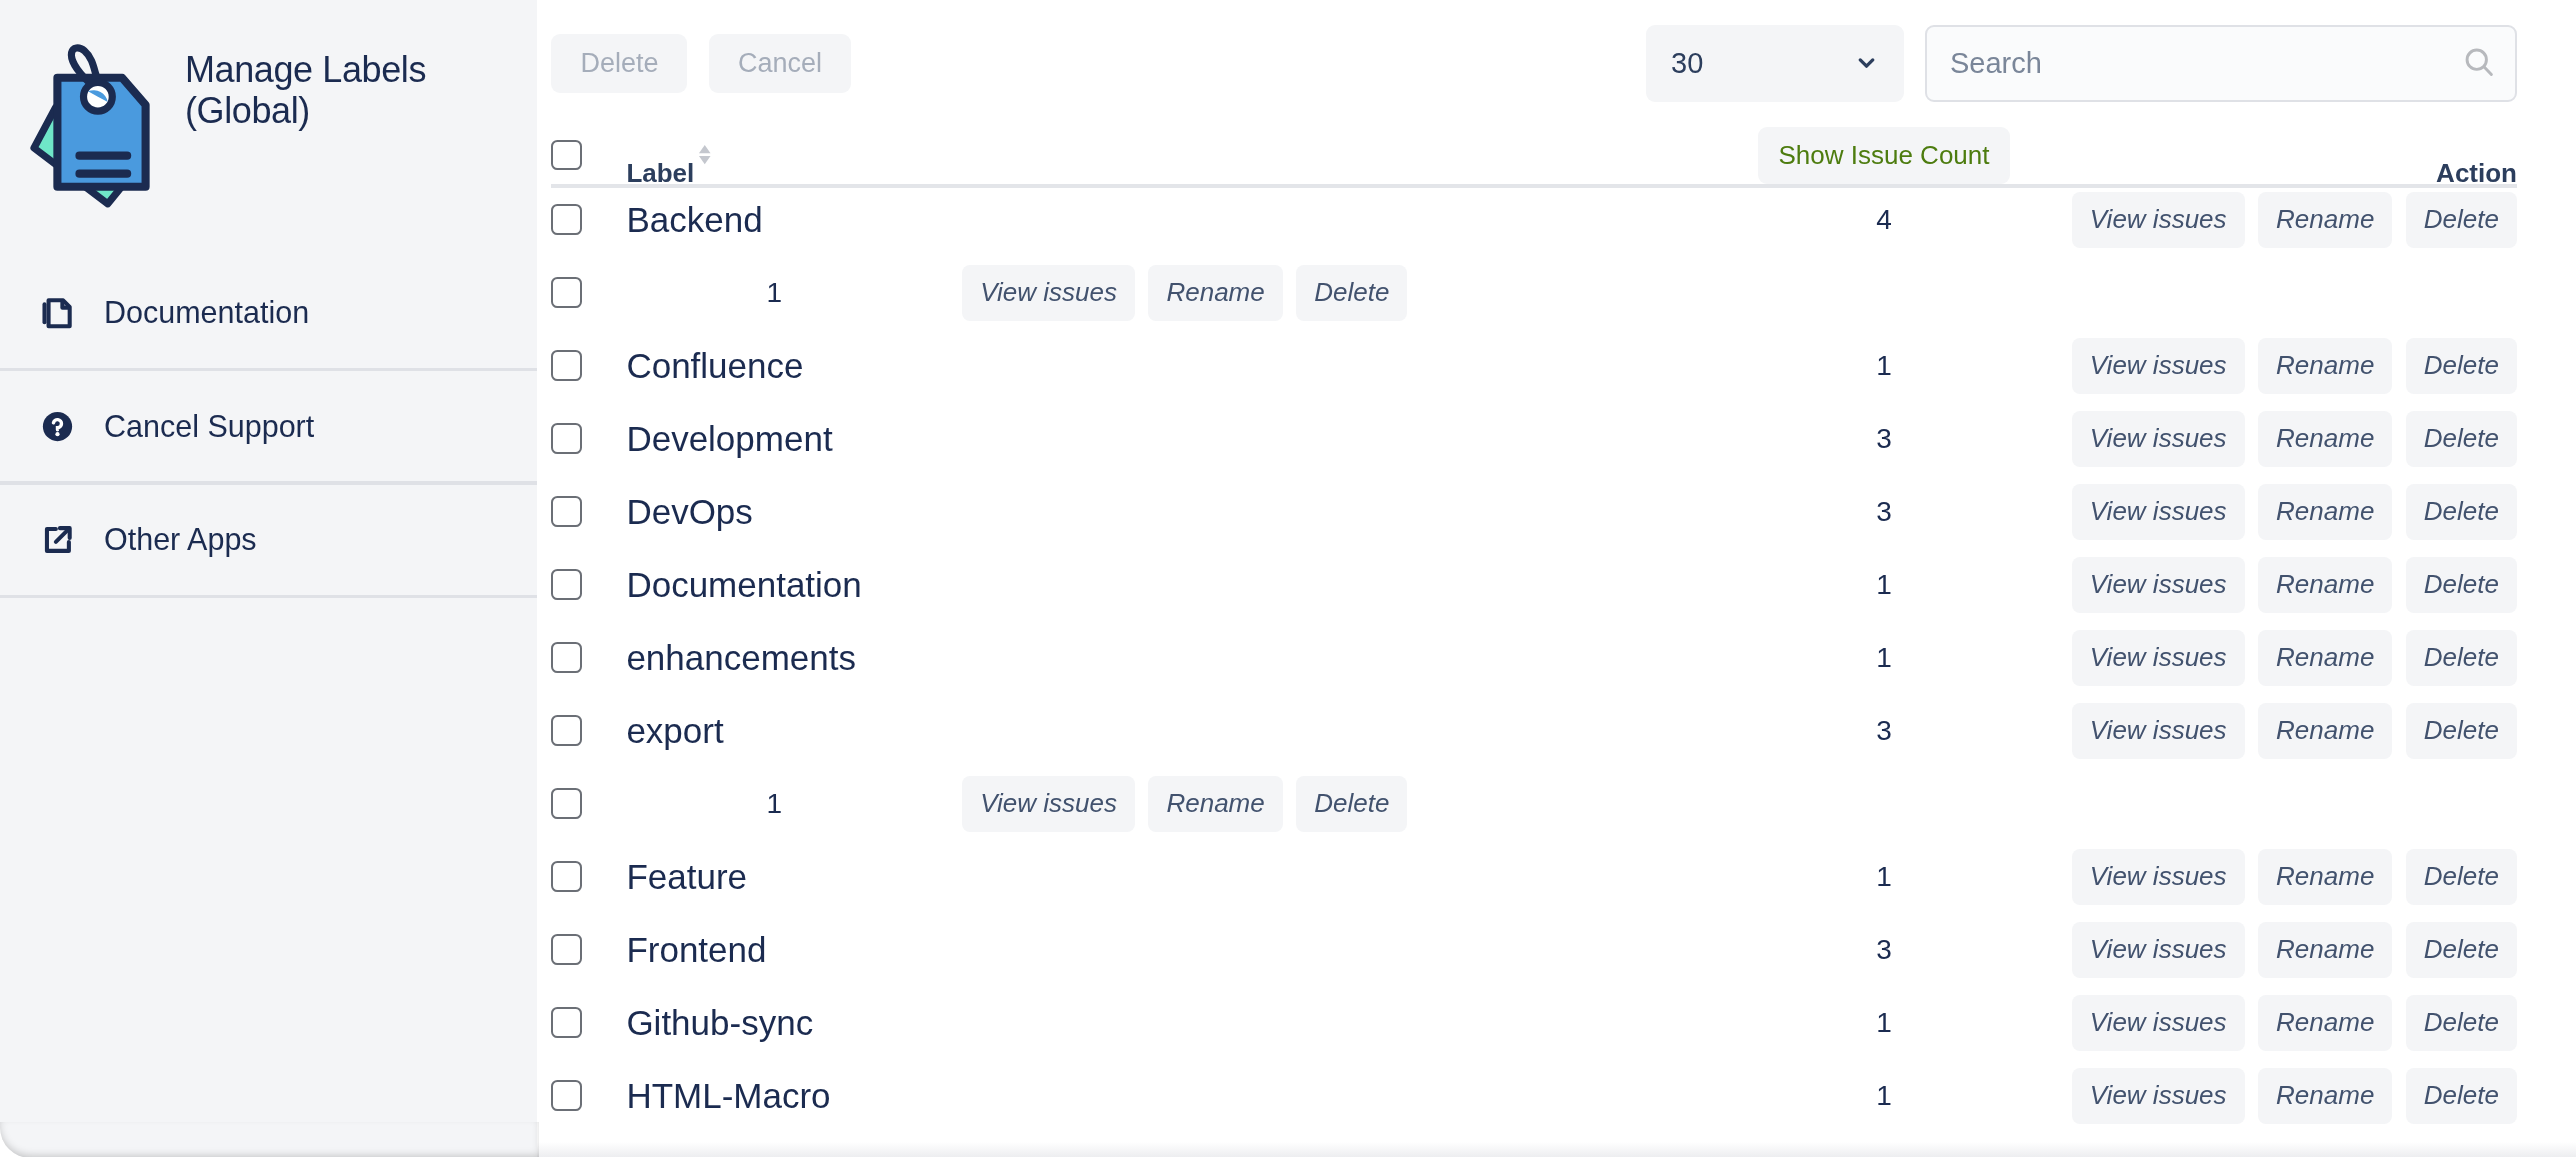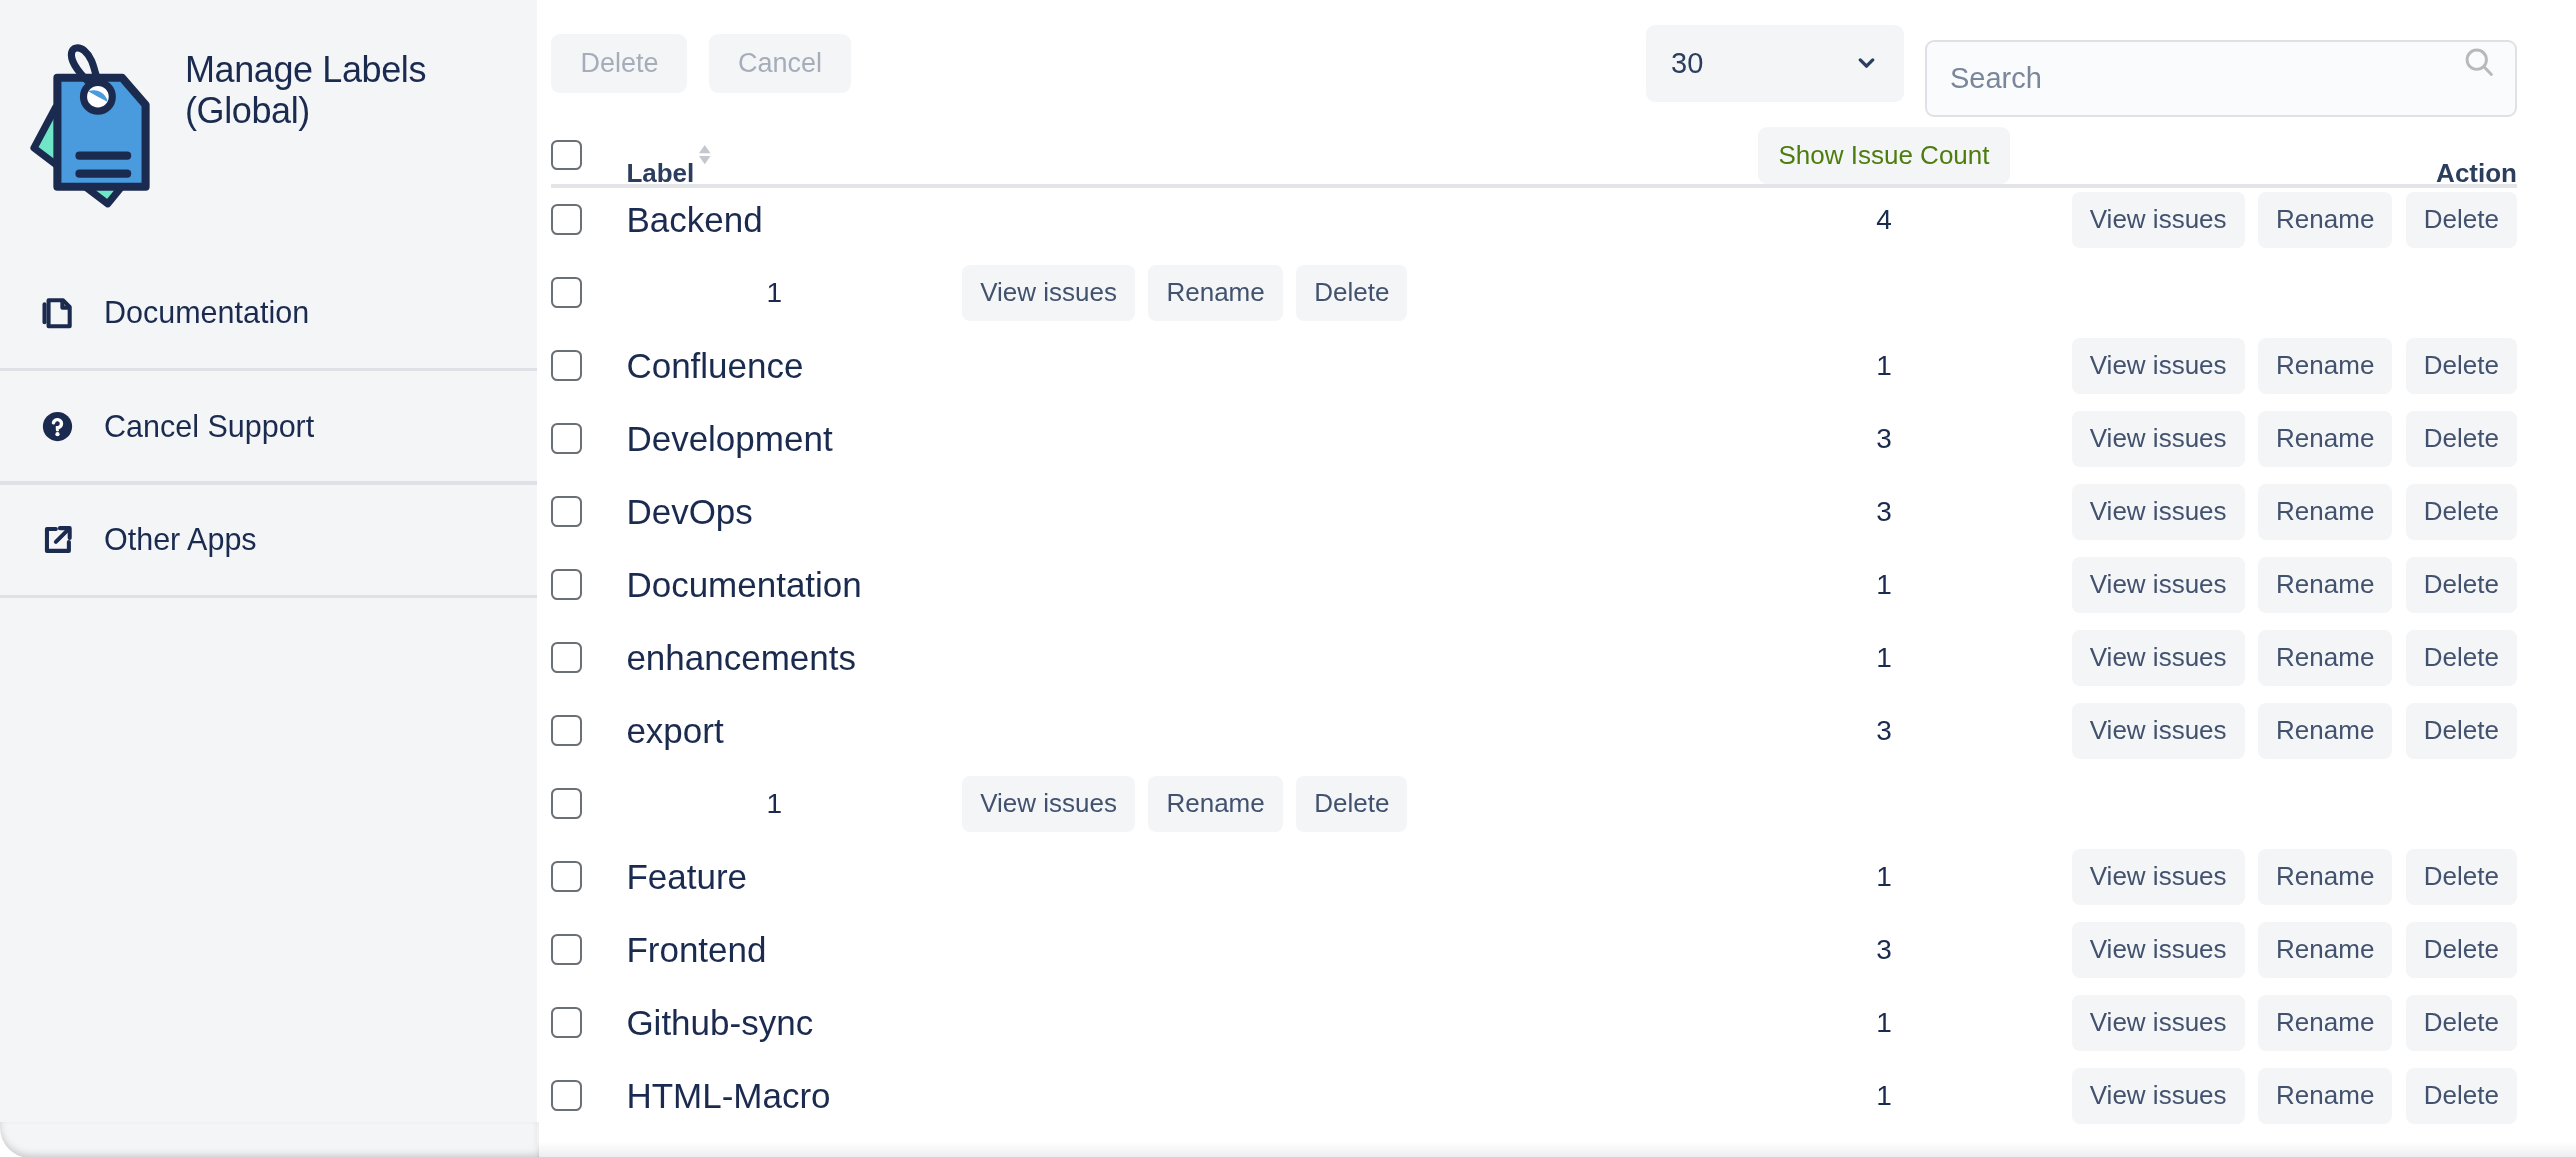--- a/index.html
+++ b/index.html
@@ -158,21 +158,20 @@
     width: 100%;
     height: 100%;
     background: #fafbfc;
     border: 2.7px solid #dfe1e6;
     border-radius: 9px;
     padding: 0 65px 0 23px;
     font-size: 29px;
     color: #2c3e5d;
     font-family: "Liberation Sans", sans-serif;
     outline: none;
-    margin-top: 15px;
   }
   .search-input::placeholder { color: #7a8699; }
 
   .search-icon {
     position: absolute;
     right: 20px;
     top: 50%;
     transform: translateY(-50%);
     pointer-events: none;
   }
@@ -260,20 +259,21 @@
     gap: 13.5px;
   }
 
   .btn-action {
     height: 56px;
     padding: 0 18px;
     font-size: 26px;
     color: #42526e;
     background: #f4f5f7;
     border-radius: 8px;
+    font-style: italic;
   }
   .btn-action.wide { min-width: 163px; }
 
   .bottom-fade {
     position: absolute;
     left: 0; right: 0; bottom: 0;
     height: 16px;
     background: linear-gradient(to bottom, rgba(255,255,255,0), rgba(232,233,236,0.85));
     pointer-events: none;
   }

